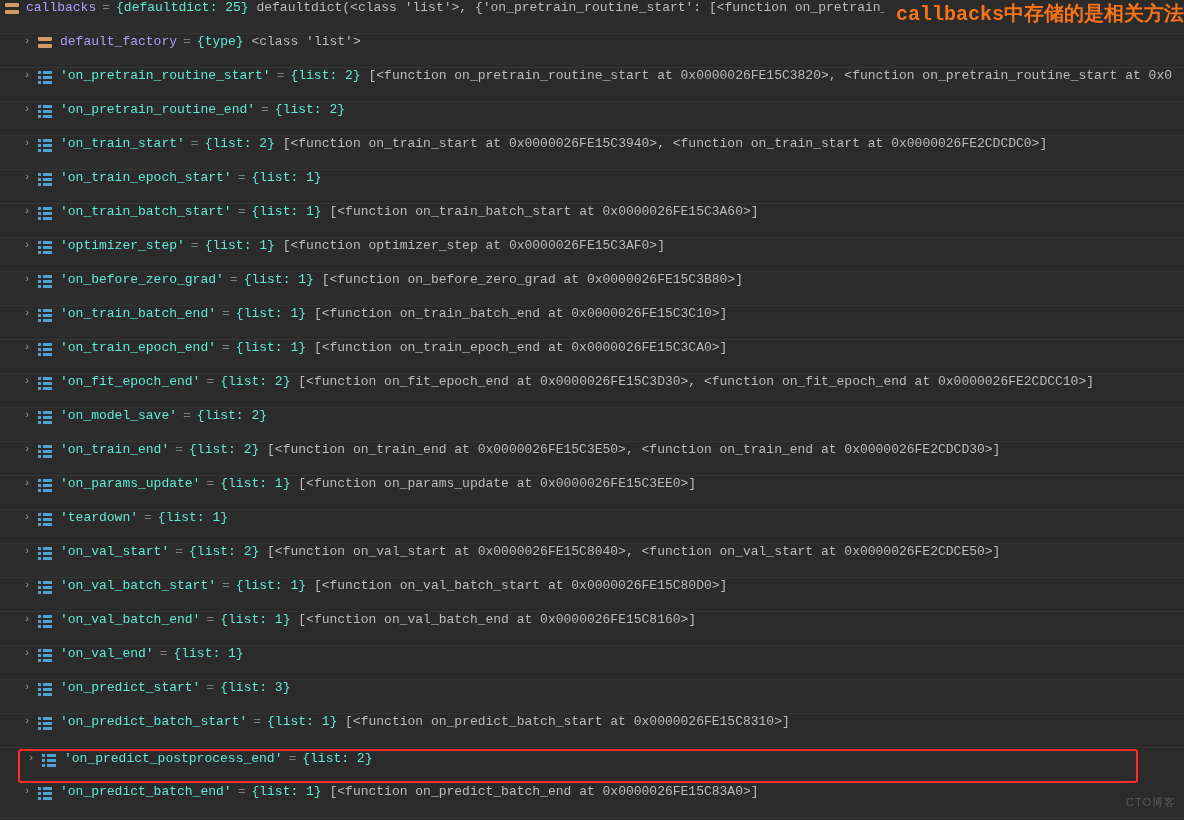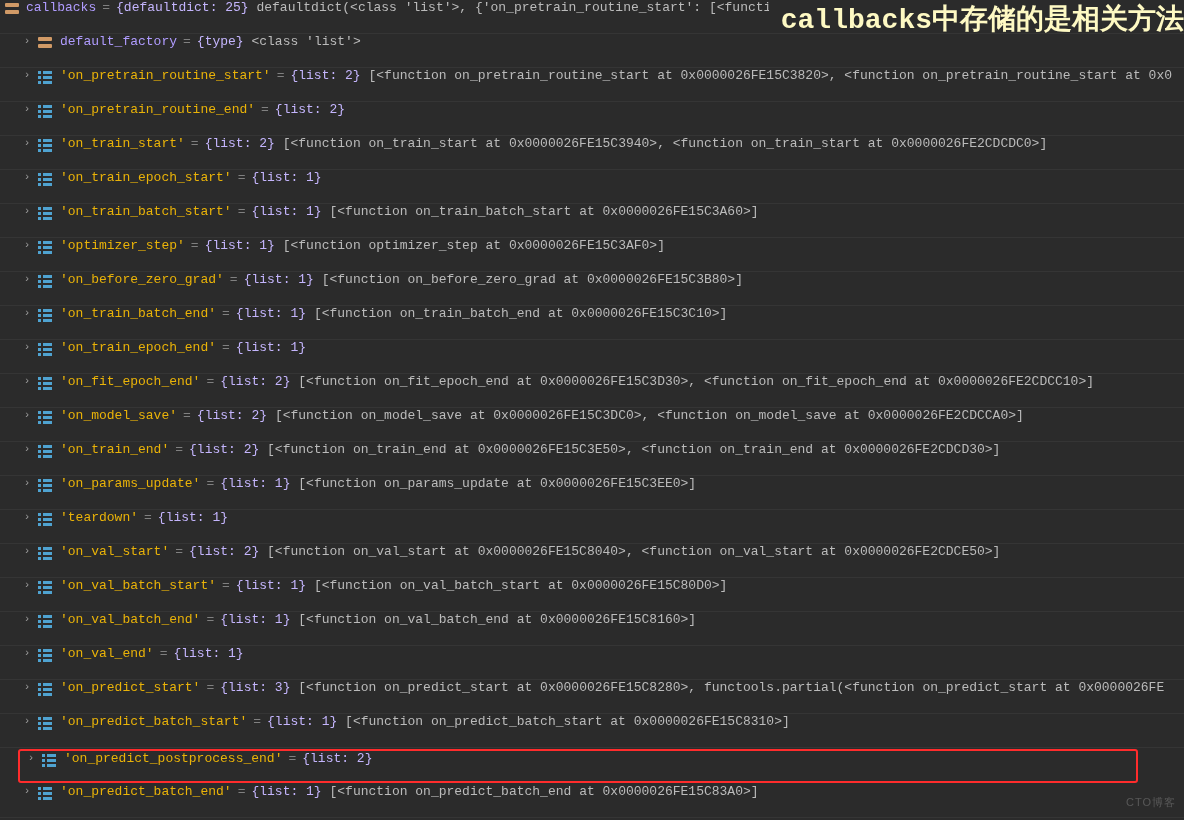--- a/index.html
+++ b/index.html
@@ -40,27 +40,27 @@
     align-items: center;
     justify-content: center;
     margin-right: 6px;
     position: relative;
   }
   
   .ico.obj svg { width:16px; height:16px; }
   
   .ico.list svg { width:16px; height:16px; }
   .name { color: #b09cff; }
-  .name-orange { color: #eab308; }
+  .name-orange { color: #5eead4; }
   .eq { color: #808080; margin: 0 6px; }
-  .type { color: #c4b5fd; font-style: normal; }
+  .type { color: #5eead4; font-style: normal; }
   .val  { color: #bbbbbb; }
   .annotate {
-    color: #fef9c3;
-    font-size: 28px;
+    color: #f97316;
+    font-size: 20px;
     font-weight: 600;
     margin-left: 12px;
   }
   .hl {
     border: 2px solid #ff2c2c;
     border-radius: 3px;
     margin: 1px 46px 1px 18px;
     height: 34px;
     padding-left: 4px;
   }
@@ -190,41 +190,41 @@
       </span><span class="name-orange">'on_train_batch_end'</span><span class="eq">=</span><span class="type">{list: 1}</span>&nbsp;<span class="val clip">[&lt;function on_train_batch_end at 0x0000026FE15C3C10&gt;]</span></div>
     <div class="row" style="padding-left: 20px;"><span class="chev">›</span><span class="ico list">
         <svg viewBox="0 0 16 16">
   <rect x="1" y="2" width="3" height="3" fill="#4fa3d1"></rect>
           <rect x="6" y="2" width="9" height="3" fill="#4fa3d1"></rect>
   <rect x="1" y="7" width="3" height="3" fill="#4fa3d1"></rect>
           <rect x="6" y="7" width="9" height="3" fill="#4fa3d1"></rect>
   <rect x="1" y="12" width="3" height="3" fill="#4fa3d1"></rect>
           <rect x="6" y="12" width="9" height="3" fill="#4fa3d1"></rect>
 </svg>
-      </span><span class="name-orange">'on_train_epoch_end'</span><span class="eq">=</span><span class="type">{list: 1}</span>&nbsp;</div>
+      </span><span class="name-orange">'on_train_epoch_end'</span><span class="eq">=</span><span class="type">{list: 1}</span>&nbsp;<span class="val clip">[&lt;function on_train_epoch_end at 0x0000026FE15C3CA0&gt;]</span></div>
     <div class="row" style="padding-left: 20px;"><span class="chev">›</span><span class="ico list">
         <svg viewBox="0 0 16 16">
   <rect x="1" y="2" width="3" height="3" fill="#4fa3d1"></rect>
           <rect x="6" y="2" width="9" height="3" fill="#4fa3d1"></rect>
   <rect x="1" y="7" width="3" height="3" fill="#4fa3d1"></rect>
           <rect x="6" y="7" width="9" height="3" fill="#4fa3d1"></rect>
   <rect x="1" y="12" width="3" height="3" fill="#4fa3d1"></rect>
           <rect x="6" y="12" width="9" height="3" fill="#4fa3d1"></rect>
 </svg>
       </span><span class="name-orange">'on_fit_epoch_end'</span><span class="eq">=</span><span class="type">{list: 2}</span>&nbsp;<span class="val clip">[&lt;function on_fit_epoch_end at 0x0000026FE15C3D30&gt;, &lt;function on_fit_epoch_end at 0x0000026FE2CDCC10&gt;]</span></div>
     <div class="row" style="padding-left: 20px;"><span class="chev">›</span><span class="ico list">
         <svg viewBox="0 0 16 16">
   <rect x="1" y="2" width="3" height="3" fill="#4fa3d1"></rect>
           <rect x="6" y="2" width="9" height="3" fill="#4fa3d1"></rect>
   <rect x="1" y="7" width="3" height="3" fill="#4fa3d1"></rect>
           <rect x="6" y="7" width="9" height="3" fill="#4fa3d1"></rect>
   <rect x="1" y="12" width="3" height="3" fill="#4fa3d1"></rect>
           <rect x="6" y="12" width="9" height="3" fill="#4fa3d1"></rect>
 </svg>
-      </span><span class="name-orange">'on_model_save'</span><span class="eq">=</span><span class="type">{list: 2}</span>&nbsp;<span class="val clip">[&lt;function on_model_save at 0x0000026FE15C3DC0&gt;, &lt;function on_model_save at 0x0000026FE2CDCCA0&gt;]</span></div>
+      </span><span class="name-orange">'on_model_save'</span><span class="eq">=</span><span class="type">{list: 2}</span>&nbsp;</div>
     <div class="row" style="padding-left: 20px;"><span class="chev">›</span><span class="ico list">
         <svg viewBox="0 0 16 16">
   <rect x="1" y="2" width="3" height="3" fill="#4fa3d1"></rect>
           <rect x="6" y="2" width="9" height="3" fill="#4fa3d1"></rect>
   <rect x="1" y="7" width="3" height="3" fill="#4fa3d1"></rect>
           <rect x="6" y="7" width="9" height="3" fill="#4fa3d1"></rect>
   <rect x="1" y="12" width="3" height="3" fill="#4fa3d1"></rect>
           <rect x="6" y="12" width="9" height="3" fill="#4fa3d1"></rect>
 </svg>
       </span><span class="name-orange">'on_train_end'</span><span class="eq">=</span><span class="type">{list: 2}</span>&nbsp;<span class="val clip">[&lt;function on_train_end at 0x0000026FE15C3E50&gt;, &lt;function on_train_end at 0x0000026FE2CDCD30&gt;]</span></div>
@@ -290,21 +290,21 @@
       </span><span class="name-orange">'on_val_end'</span><span class="eq">=</span><span class="type">{list: 1}</span>&nbsp;</div>
     <div class="row" style="padding-left: 20px;"><span class="chev">›</span><span class="ico list">
         <svg viewBox="0 0 16 16">
   <rect x="1" y="2" width="3" height="3" fill="#4fa3d1"></rect>
           <rect x="6" y="2" width="9" height="3" fill="#4fa3d1"></rect>
   <rect x="1" y="7" width="3" height="3" fill="#4fa3d1"></rect>
           <rect x="6" y="7" width="9" height="3" fill="#4fa3d1"></rect>
   <rect x="1" y="12" width="3" height="3" fill="#4fa3d1"></rect>
           <rect x="6" y="12" width="9" height="3" fill="#4fa3d1"></rect>
 </svg>
-      </span><span class="name-orange">'on_predict_start'</span><span class="eq">=</span><span class="type">{list: 3}</span>&nbsp;<span class="val clip">[&lt;function on_predict_start at 0x0000026FE15C8280&gt;, functools.partial(&lt;function on_predict_start at 0x0000026FE</span></div>
+      </span><span class="name-orange">'on_predict_start'</span><span class="eq">=</span><span class="type">{list: 3}</span>&nbsp;</div>
     <div class="row" style="padding-left: 20px;"><span class="chev">›</span><span class="ico list">
         <svg viewBox="0 0 16 16">
   <rect x="1" y="2" width="3" height="3" fill="#4fa3d1"></rect>
           <rect x="6" y="2" width="9" height="3" fill="#4fa3d1"></rect>
   <rect x="1" y="7" width="3" height="3" fill="#4fa3d1"></rect>
           <rect x="6" y="7" width="9" height="3" fill="#4fa3d1"></rect>
   <rect x="1" y="12" width="3" height="3" fill="#4fa3d1"></rect>
           <rect x="6" y="12" width="9" height="3" fill="#4fa3d1"></rect>
 </svg>
       </span><span class="name-orange">'on_predict_batch_start'</span><span class="eq">=</span><span class="type">{list: 1}</span>&nbsp;<span class="val clip">[&lt;function on_predict_batch_start at 0x0000026FE15C8310&gt;]</span></div>

